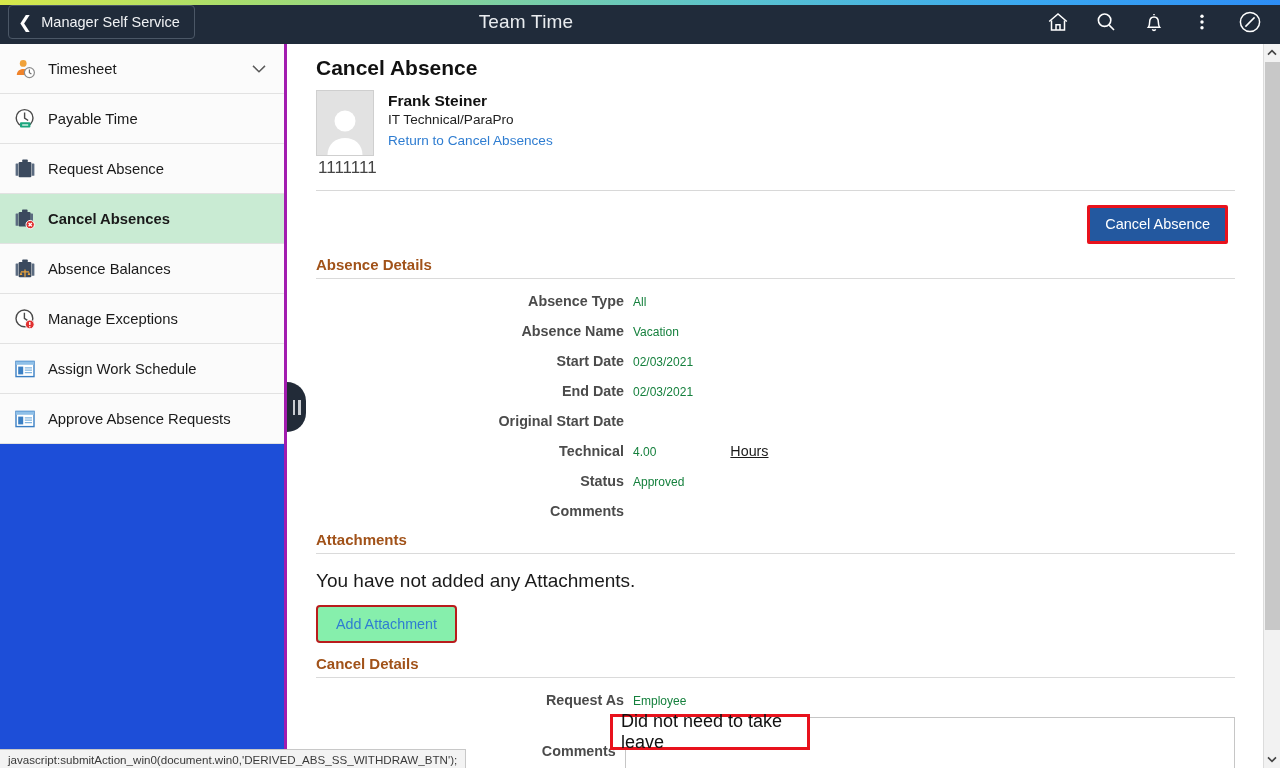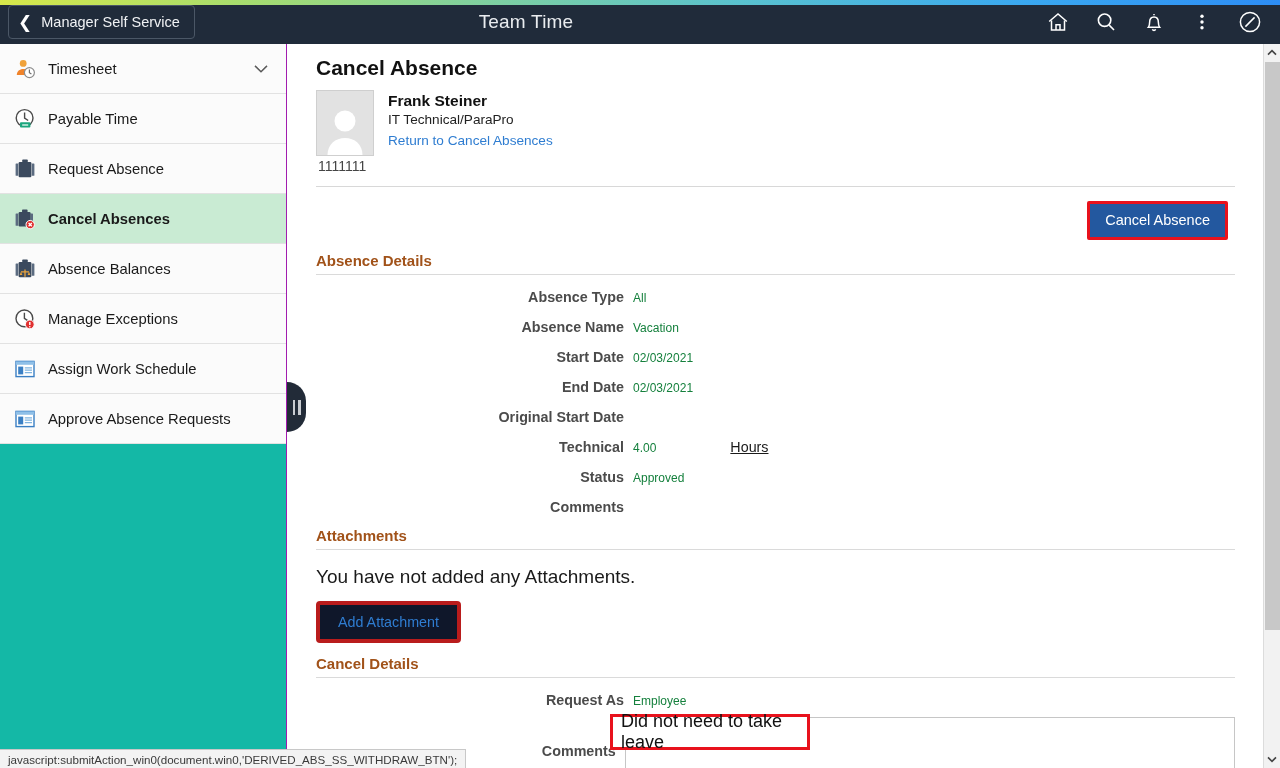--- a/index.html
+++ b/index.html
@@ -54,22 +54,22 @@
     width: 48px; height: 44px;
     display: flex; align-items: center; justify-content: center;
     cursor: pointer;
   }
   .hicon svg { display: block; }
 
   
   #sidebar {
     position: absolute; left: 0; top: 44px;
     width: 287px; height: 724px;
-    background: #14b8a6;
-    border-right: 1px solid #a21caf;
+    background: #1d4ed8;
+    border-right: 3px solid #a21caf;
     overflow: hidden;
   }
   .nav-item {
     position: relative;
     height: 50px;
     display: flex; align-items: center;
     padding-left: 12px;
     border-bottom: 1px solid #e2e2e2;
     background: #fbfbfb;
     cursor: pointer;
@@ -114,21 +114,21 @@
   }
 
   #person-block { display: flex; margin-top: 10px; }
   #avatar-wrap { width: 62px; }
   #avatar {
     width: 58px; height: 66px;
     border: 1px solid #cfcfcf; background: #e2e2e2;
     display: flex; align-items: flex-end; justify-content: center;
     overflow: hidden;
   }
-  #emplid { font-size: 14px; color: #444; margin-top: 2px; padding-left: 2px; }
+  #emplid { font-size: 17px; color: #444; margin-top: 2px; padding-left: 2px; }
   #person-info { padding-left: 10px; padding-top: 2px; }
   #person-name { font-size: 15.5px; font-weight: bold; color: #111; }
   #person-job { font-size: 13.6px; color: #222; margin-top: 2px; }
   #return-link {
     font-size: 13.6px; color: #2f7dd1; margin-top: 6px;
     cursor: pointer; display: inline-block;
   }
 
   .hrule { border-top: 1px solid #d8d8d8; margin-top: 12px; }
 
@@ -158,24 +158,24 @@
     width: 317px; text-align: right; padding-right: 9px;
     font-size: 14.3px; font-weight: bold; color: #4b4b4b;
   }
   .field-value { font-size: 12px; color: #15803d; }
   .field-value2 { font-size: 14.3px; color: #1a1a1a; margin-left: 74px; text-decoration: underline; }
 
   #attach-text { font-size: 19px; color: #1a1a1a; margin-top: 16px; }
   #add-attachment-button {
     display: inline-block;
     margin-top: 13px;
-    border: 4px solid #b91c1c;
+    border: 2px solid #b91c1c;
     border-radius: 4px;
     color: #2f7dd1;
-    background: #0f172a;
+    background: #86efac;
     font-size: 14.3px;
     padding: 9px 18px;
     cursor: pointer;
   }
 
   #comments-row { display: flex; margin-top: 9px; }
   #comments-label {
     width: 317px; text-align: right; padding-right: 9px;
     font-size: 14.3px; font-weight: bold; color: #4b4b4b;
     padding-top: 26px;

